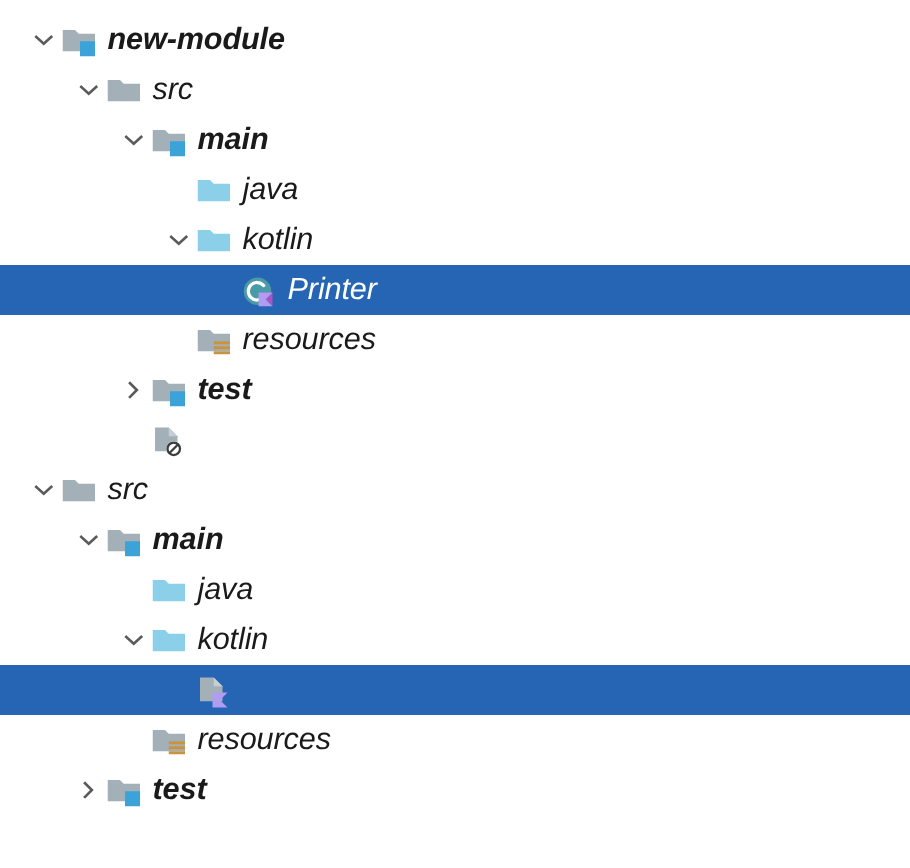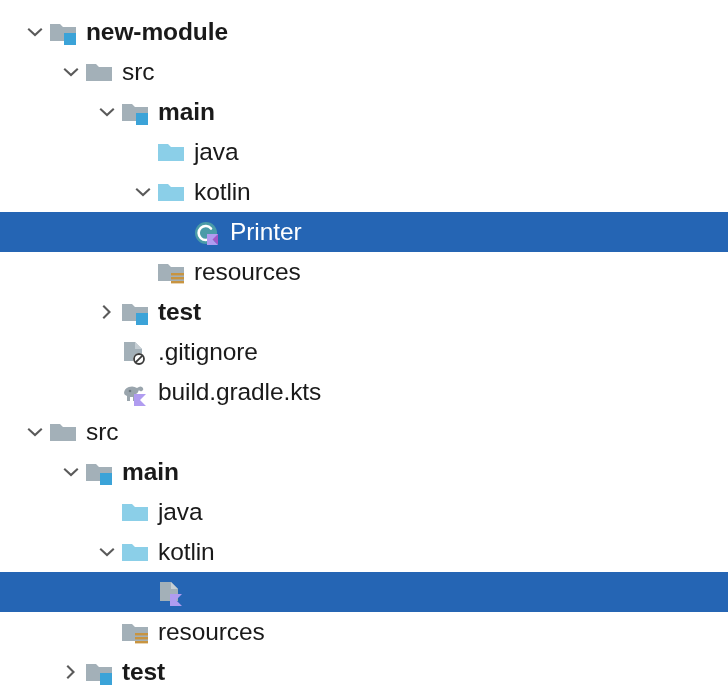--- a/index.html
+++ b/index.html
@@ -12,20 +12,21 @@
     height: 694px;
     overflow: hidden;
     font-family: "Liberation Sans", sans-serif;
     -webkit-font-smoothing: antialiased;
   }
 
   #tree {
     position: relative;
     width: 728px;
     height: 694px;
+    font-style: italic;
   }
 
   .row {
     position: relative;
     height: 40px;
     display: flex;
     align-items: center;
     white-space: nowrap;
     box-sizing: border-box;
   }
@@ -209,33 +210,20 @@
       <span class="twistie"></span>
       <span class="icon">
         <svg width="26" height="26" viewBox="0 0 26 26">
           <path d="M2 1 h11 l7 7 v12 h-18 z" fill="#a3b0b8"></path>
           <path d="M13 1 l7 7 h-7 z" fill="#c5ced4"></path>
           <circle cx="17" cy="18" r="6" fill="#ffffff"></circle>
           <circle cx="17" cy="18" r="5" fill="none" stroke="#3c3c3c" stroke-width="1.8"></circle>
           <line x1="13.6" y1="21.4" x2="20.4" y2="14.6" stroke="#3c3c3c" stroke-width="1.8"></line>
         </svg>
       </span>
-      <span class="label">.gitignore</span>
-    </div>
-    <div class="row">
-      <span class="indent" style="width: 94px;"></span>
-      <span class="twistie"></span>
-      <span class="icon">
-        <svg width="26" height="26" viewBox="0 0 26 26">
-          <path d="M2 12 a8 7 0 0 1 13 -5 q4 -3 6 0 q1 2 -1 3 q-2 1 -3 -1 q-1 3 -3 4 v7 h-3 v-4 h-3 v4 h-3 v-5 q-3 -1 -3 -3 z" fill="#9aa5ad"></path>
-          <circle cx="8" cy="10" r="1.3" fill="#6d7880"></circle>
-          <path d="M12 13 h12 l-6 6 6 6 h-12 z" fill="#b09cf0"></path>
-        </svg>
-      </span>
-      <span class="label">build.gradle.kts</span>
     </div>
     <div class="row">
       <span class="indent" style="width: 22px;"></span>
       <span class="twistie">
         <svg width="18" height="14" viewBox="0 0 18 14">
           <path d="M3 4.5 L9 10 L15 4.5"></path>
         </svg>
       </span>
       <span class="icon">
         <svg width="28" height="24" viewBox="0 0 28 24">

